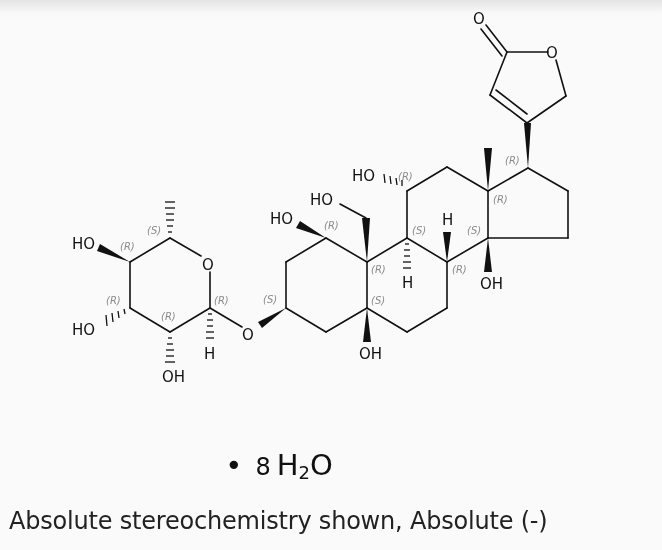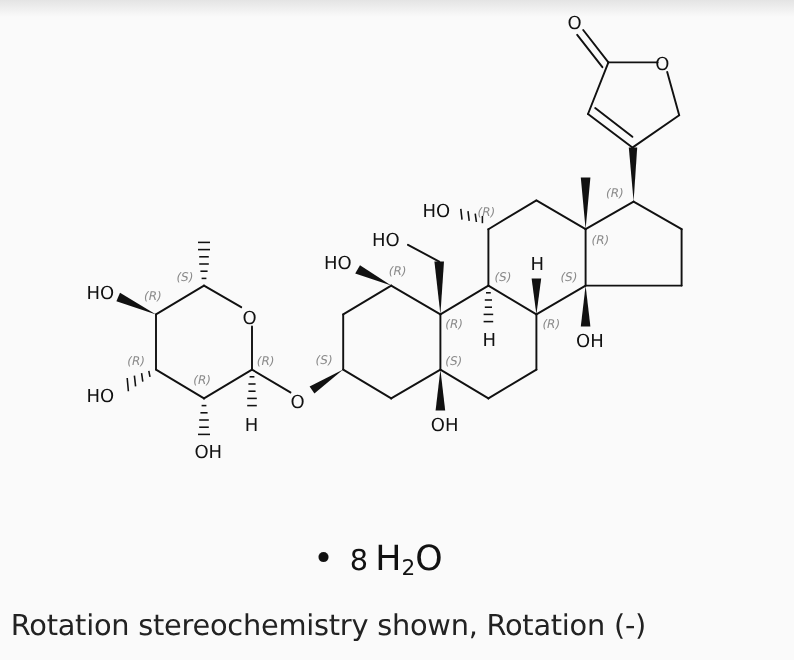--- a/index.html
+++ b/index.html
@@ -16,21 +16,20 @@
   svg.mol { position: absolute; left: 0; top: 0; }
   .bond { stroke: #111; stroke-width: 1.6; fill: none; stroke-linecap: round; }
   .wedge { fill: #111; stroke: none; }
   .hash { stroke: #111; stroke-width: 1.3; }
   .atom { font-family: "DejaVu Sans", sans-serif; font-size: 15px; fill: #111; }
   .stereo { font-family: "DejaVu Sans", sans-serif; font-size: 10px; font-style: italic; fill: #8a8a8a; }
   .hydrate {
     position: absolute; left: 0; width: 558px; top: 448px;
     text-align: center; font-size: 29px; color: #111;
     font-family: "DejaVu Sans", sans-serif;
-    padding-left: 36px;
   }
   .hydrate .dot { font-size: 29px; margin-right: 4px; }
   .hydrate .count { font-size: 24px; margin-right: 6px; }
   .hydrate sub { font-size: 18px; vertical-align: -4px; }
   .caption {
     position: absolute; left: 9px; top: 507px;
     font-size: 24px; color: #222;
     font-family: "DejaVu Sans", sans-serif;
     white-space: nowrap; letter-spacing: -0.2px;
   }
@@ -198,13 +197,13 @@
     <text class="stereo" x="161" y="320">(R)</text>
     <text class="stereo" x="214" y="304">(R)</text>
   </g>
 </svg>
 
 <div class="hydrate">
   <span class="dot">•</span>
   <span class="count">8</span><span>H</span><sub>2</sub><span>O</span>
 </div>
 
-<div class="caption">Rotation stereochemistry shown, Rotation (-)</div>
+<div class="caption">Absolute stereochemistry shown, Absolute (-)</div>
 
 </body></html>

